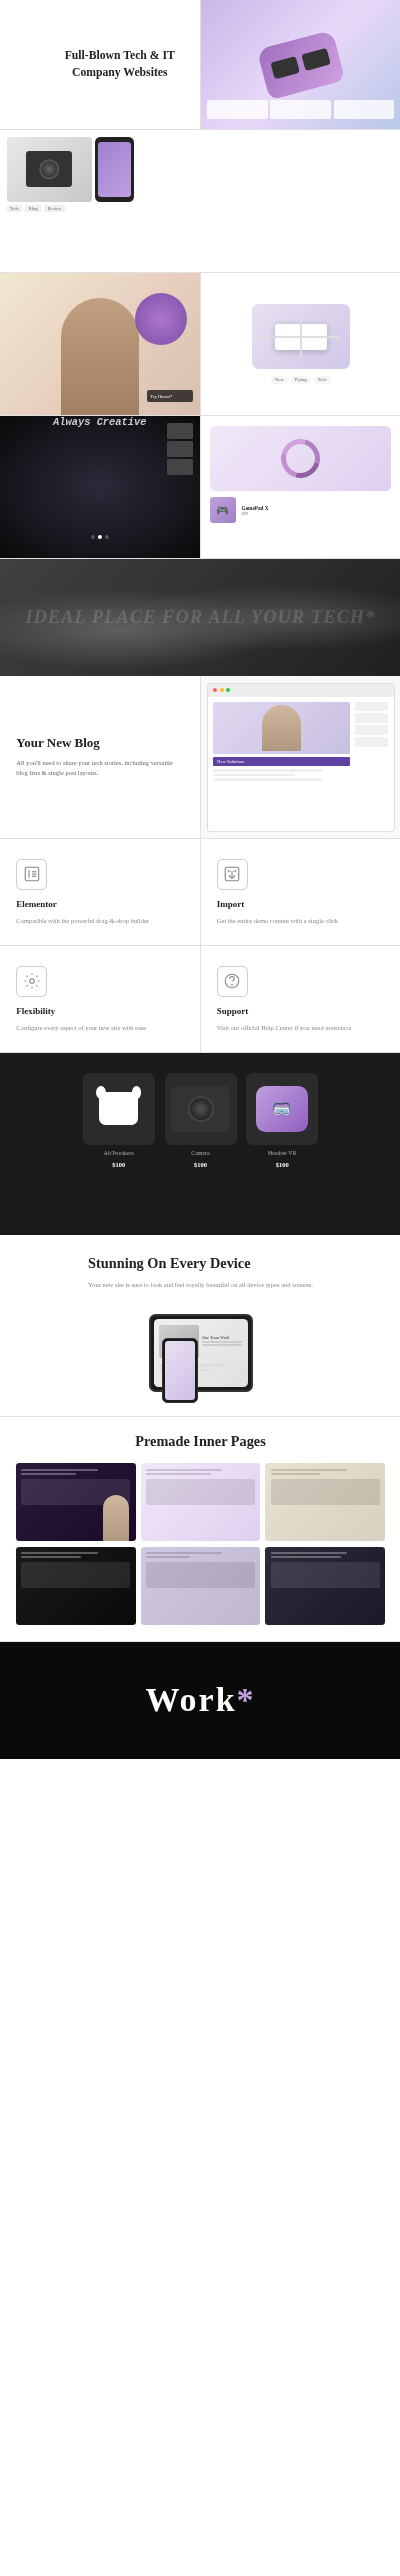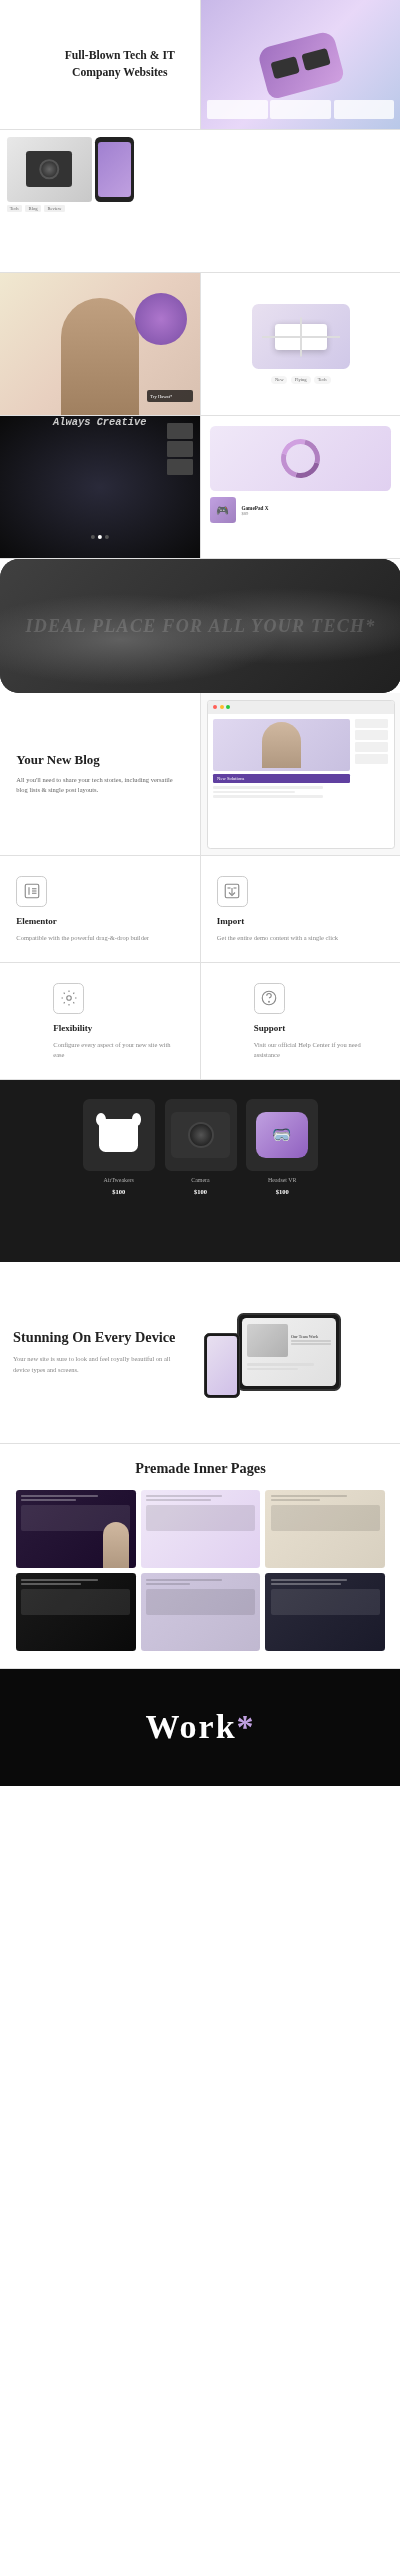--- a/index.html
+++ b/index.html
@@ -421,28 +421,27 @@
       width: 39px;
       height: 39px;
       border: 5.2px solid;
       border-color: #d0a0e0 #b080c0 #9060a0 #c090d0;
       border-radius: 50%;
       transform: rotate(-30deg);
     }
 
     
     .section-banner {
-      height: 134px;
+      height: 117px;
       background: linear-gradient(135deg, #2a2a2a 0%, #1a1a1a 50%, #0a0a0a 100%);
       display: flex;
       align-items: center;
       justify-content: center;
       position: relative;
       overflow: hidden;
-      border-radius: 19px;
     }
     .banner-hands {
       position: absolute;
       inset: 0;
       background: linear-gradient(135deg, #404040 0%, #202020 100%);
       display: flex;
       align-items: center;
       justify-content: center;
     }
     .hands-visual {
@@ -592,21 +591,21 @@
     .feature-cell {
       padding: 19.5px 16.3px;
       border-right: 0.7px solid #e0e0e0;
       border-bottom: 0.7px solid #e0e0e0;
       display: flex;
       flex-direction: column;
       align-items: flex-start;
       gap: 6.5px;
     }
     .feature-cell:nth-child(even) { border-right: none; }
-    .feature-cell:nth-child(3), .feature-cell:nth-child(4) { border-bottom: none; margin-left: 37px; }
+    .feature-cell:nth-child(3), .feature-cell:nth-child(4) { border-bottom: none; }
     .feature-title {
       font-size: 9px;
       font-weight: 700;
       color: #222;
     }
     .feature-desc {
       font-size: 6.5px;
       color: #888;
       line-height: 1.5;
     }
@@ -715,20 +714,21 @@
     }
 
     
     .section-device {
       display: flex;
       min-height: 182px;
       border-bottom: 0.7px solid #e0e0e0;
       padding: 19.5px 13px;
       gap: 13px;
       align-items: center;
+      flex-direction: column;
     }
     .device-left {
       flex: 1;
     }
     .device-left h2 {
       font-size: 14.3px;
       font-weight: 900;
       color: #222;
       line-height: 1.2;
       margin-bottom: 7.8px;

